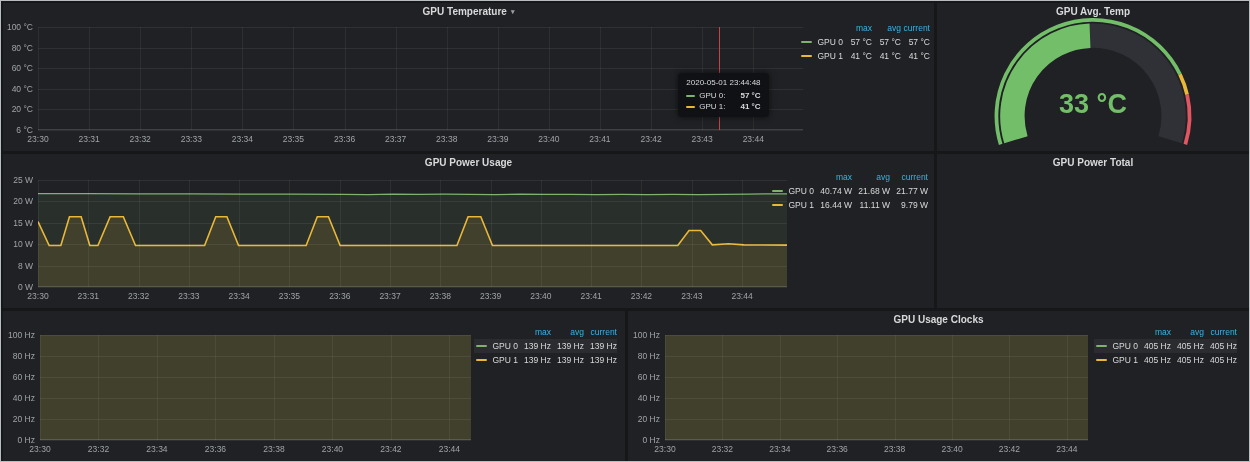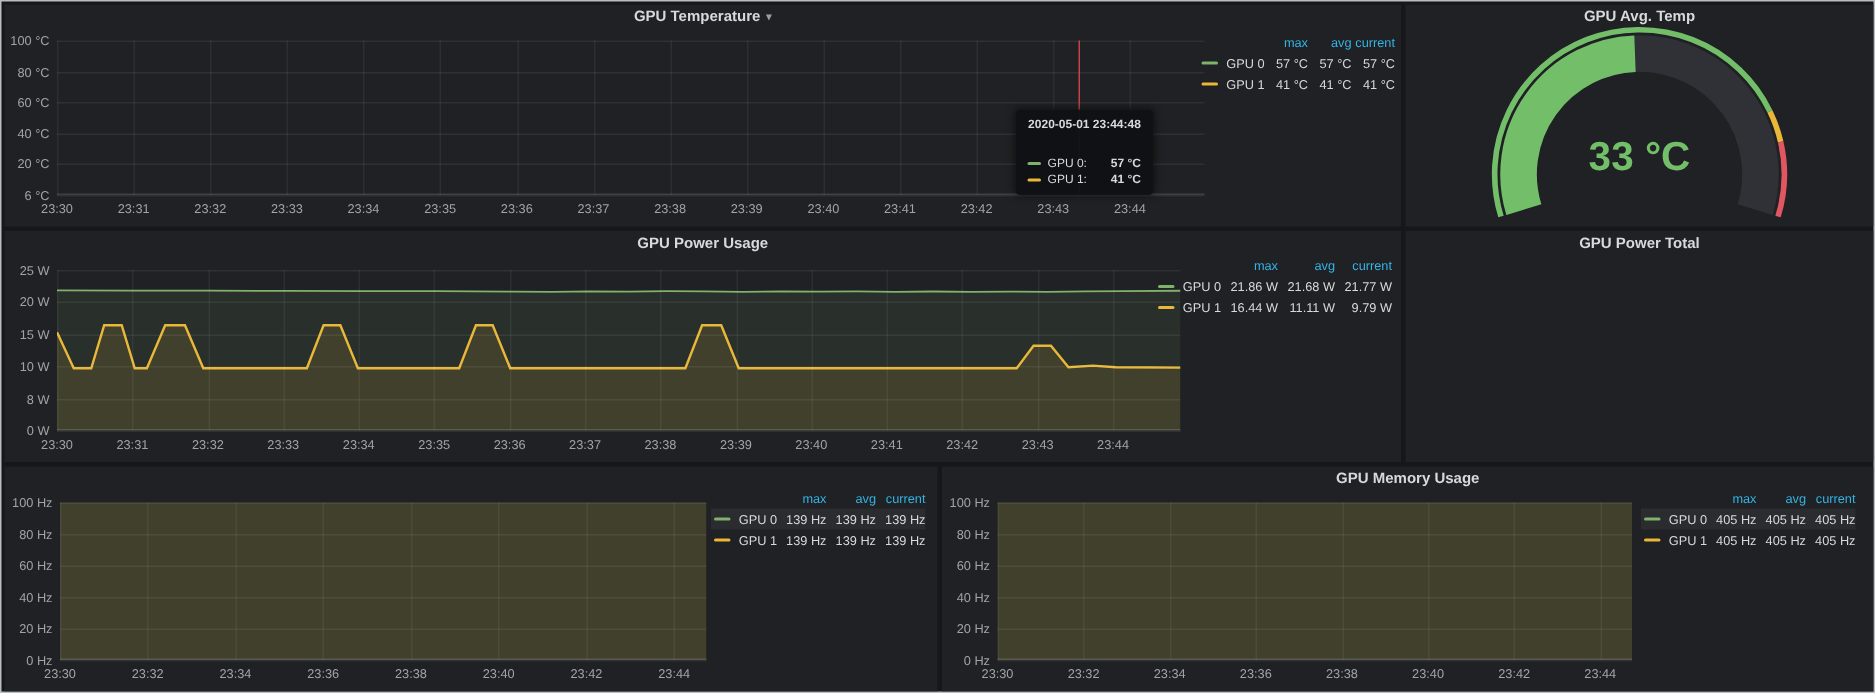--- a/index.html
+++ b/index.html
@@ -25,21 +25,21 @@
   .lrow { display:flex; align-items:center; height:14px; }
   .lname { flex:1 1 auto; display:flex; align-items:center; white-space:nowrap; cursor:pointer; }
   .dash { display:inline-block; width:11px; height:2px; margin:0 5px 0 2px; border-radius:1px; }
   .lval { width:var(--valw,36px); text-align:right; white-space:nowrap; }
   .lhead .lval { color:#33b5e5; font-weight:normal; }
   .legend.hl .lrow:nth-child(2) { background:rgba(255,255,255,0.05); }
   
   .crosshair { position:absolute; top:0; bottom:0; width:1px; background:rgba(226,73,77,0.85); z-index:6; }
   .tooltip { position:absolute; background:rgba(16,17,20,0.96); border-radius:3px; padding:5px 8px;
              font-size:8px; color:#d8d9da; z-index:7; box-shadow:0 0 6px rgba(0,0,0,0.6); white-space:nowrap; }
-  .tt-time { font-weight:bold; margin-bottom:16px; }
+  .tt-time { font-weight:normal; margin-bottom:3px; }
   .tt-row { display:flex; align-items:center; height:11px; }
   .tt-row .dash { width:9px; margin:0 4px 0 0; }
   .tt-label { margin-right:6px; }
   .tt-val { font-weight:bold; margin-left:auto; }
   
   .gauge-wrap { position:absolute; left:50%; transform:translateX(-50%); width:225px; height:131px; }
   .gauge-wrap svg { width:225px; height:131px; display:block; }
   .gauge-value { position:absolute; left:0; right:0; text-align:center; font-weight:bold; }
 </style>
 </head>
@@ -205,21 +205,21 @@
       </div>
     <div class="legend" style="right:6px;top:16px;--valw:38px;">
         <div class="lrow lhead">
           <span class="lname"></span>
           <span class="lval">max</span>
           <span class="lval">avg</span>
           <span class="lval">current</span>
         </div>
         <div class="lrow">
           <span class="lname"><i class="dash" style="background:#7eb26d"></i>GPU 0</span>
-          <span class="lval">21.86 W</span>
+          <span class="lval">40.74 W</span>
           <span class="lval">21.68 W</span>
           <span class="lval">21.77 W</span>
         </div>
         <div class="lrow">
           <span class="lname"><i class="dash" style="background:#eab839"></i>GPU 1</span>
           <span class="lval">16.44 W</span>
           <span class="lval">11.11 W</span>
           <span class="lval">9.79 W</span>
         </div>
       </div>
@@ -286,21 +286,21 @@
           <span class="lname"><i class="dash" style="background:#eab839"></i>GPU 1</span>
           <span class="lval">139 Hz</span>
           <span class="lval">139 Hz</span>
           <span class="lval">139 Hz</span>
         </div>
       </div>
   </div>
 
   <div class="panel" style="left:627px;top:310px;width:621px;height:150px;">
     <div class="panel-title">
-      <span>GPU Memory Usage</span>
+      <span>GPU Usage Clocks</span>
     </div>
     <div class="plot" style="left:37px;right:161px;top:24px;bottom:21px;">
         <svg viewBox="0 0 1000 1000" preserveAspectRatio="none">
           <polygon points="0.0,1000 0.0,-3050.0 1000.0,-3050.0 1000.0,1000" fill="rgba(126,178,109,0.10)"></polygon>
           <polyline points="0.0,-3050.0 1000.0,-3050.0" fill="none" stroke="#7eb26d" stroke-width="1.2" vector-effect="non-scaling-stroke"></polyline>
           <polygon points="0.0,1000 0.0,-3050.0 1000.0,-3050.0 1000.0,1000" fill="rgba(234,184,57,0.13)"></polygon>
           <polyline points="0.0,-3050.0 1000.0,-3050.0" fill="none" stroke="#eab839" stroke-width="1.6" vector-effect="non-scaling-stroke"></polyline>
         </svg>
       <div class="baseline"></div>
     <div class="hline" style="top:0.00%"></div>

